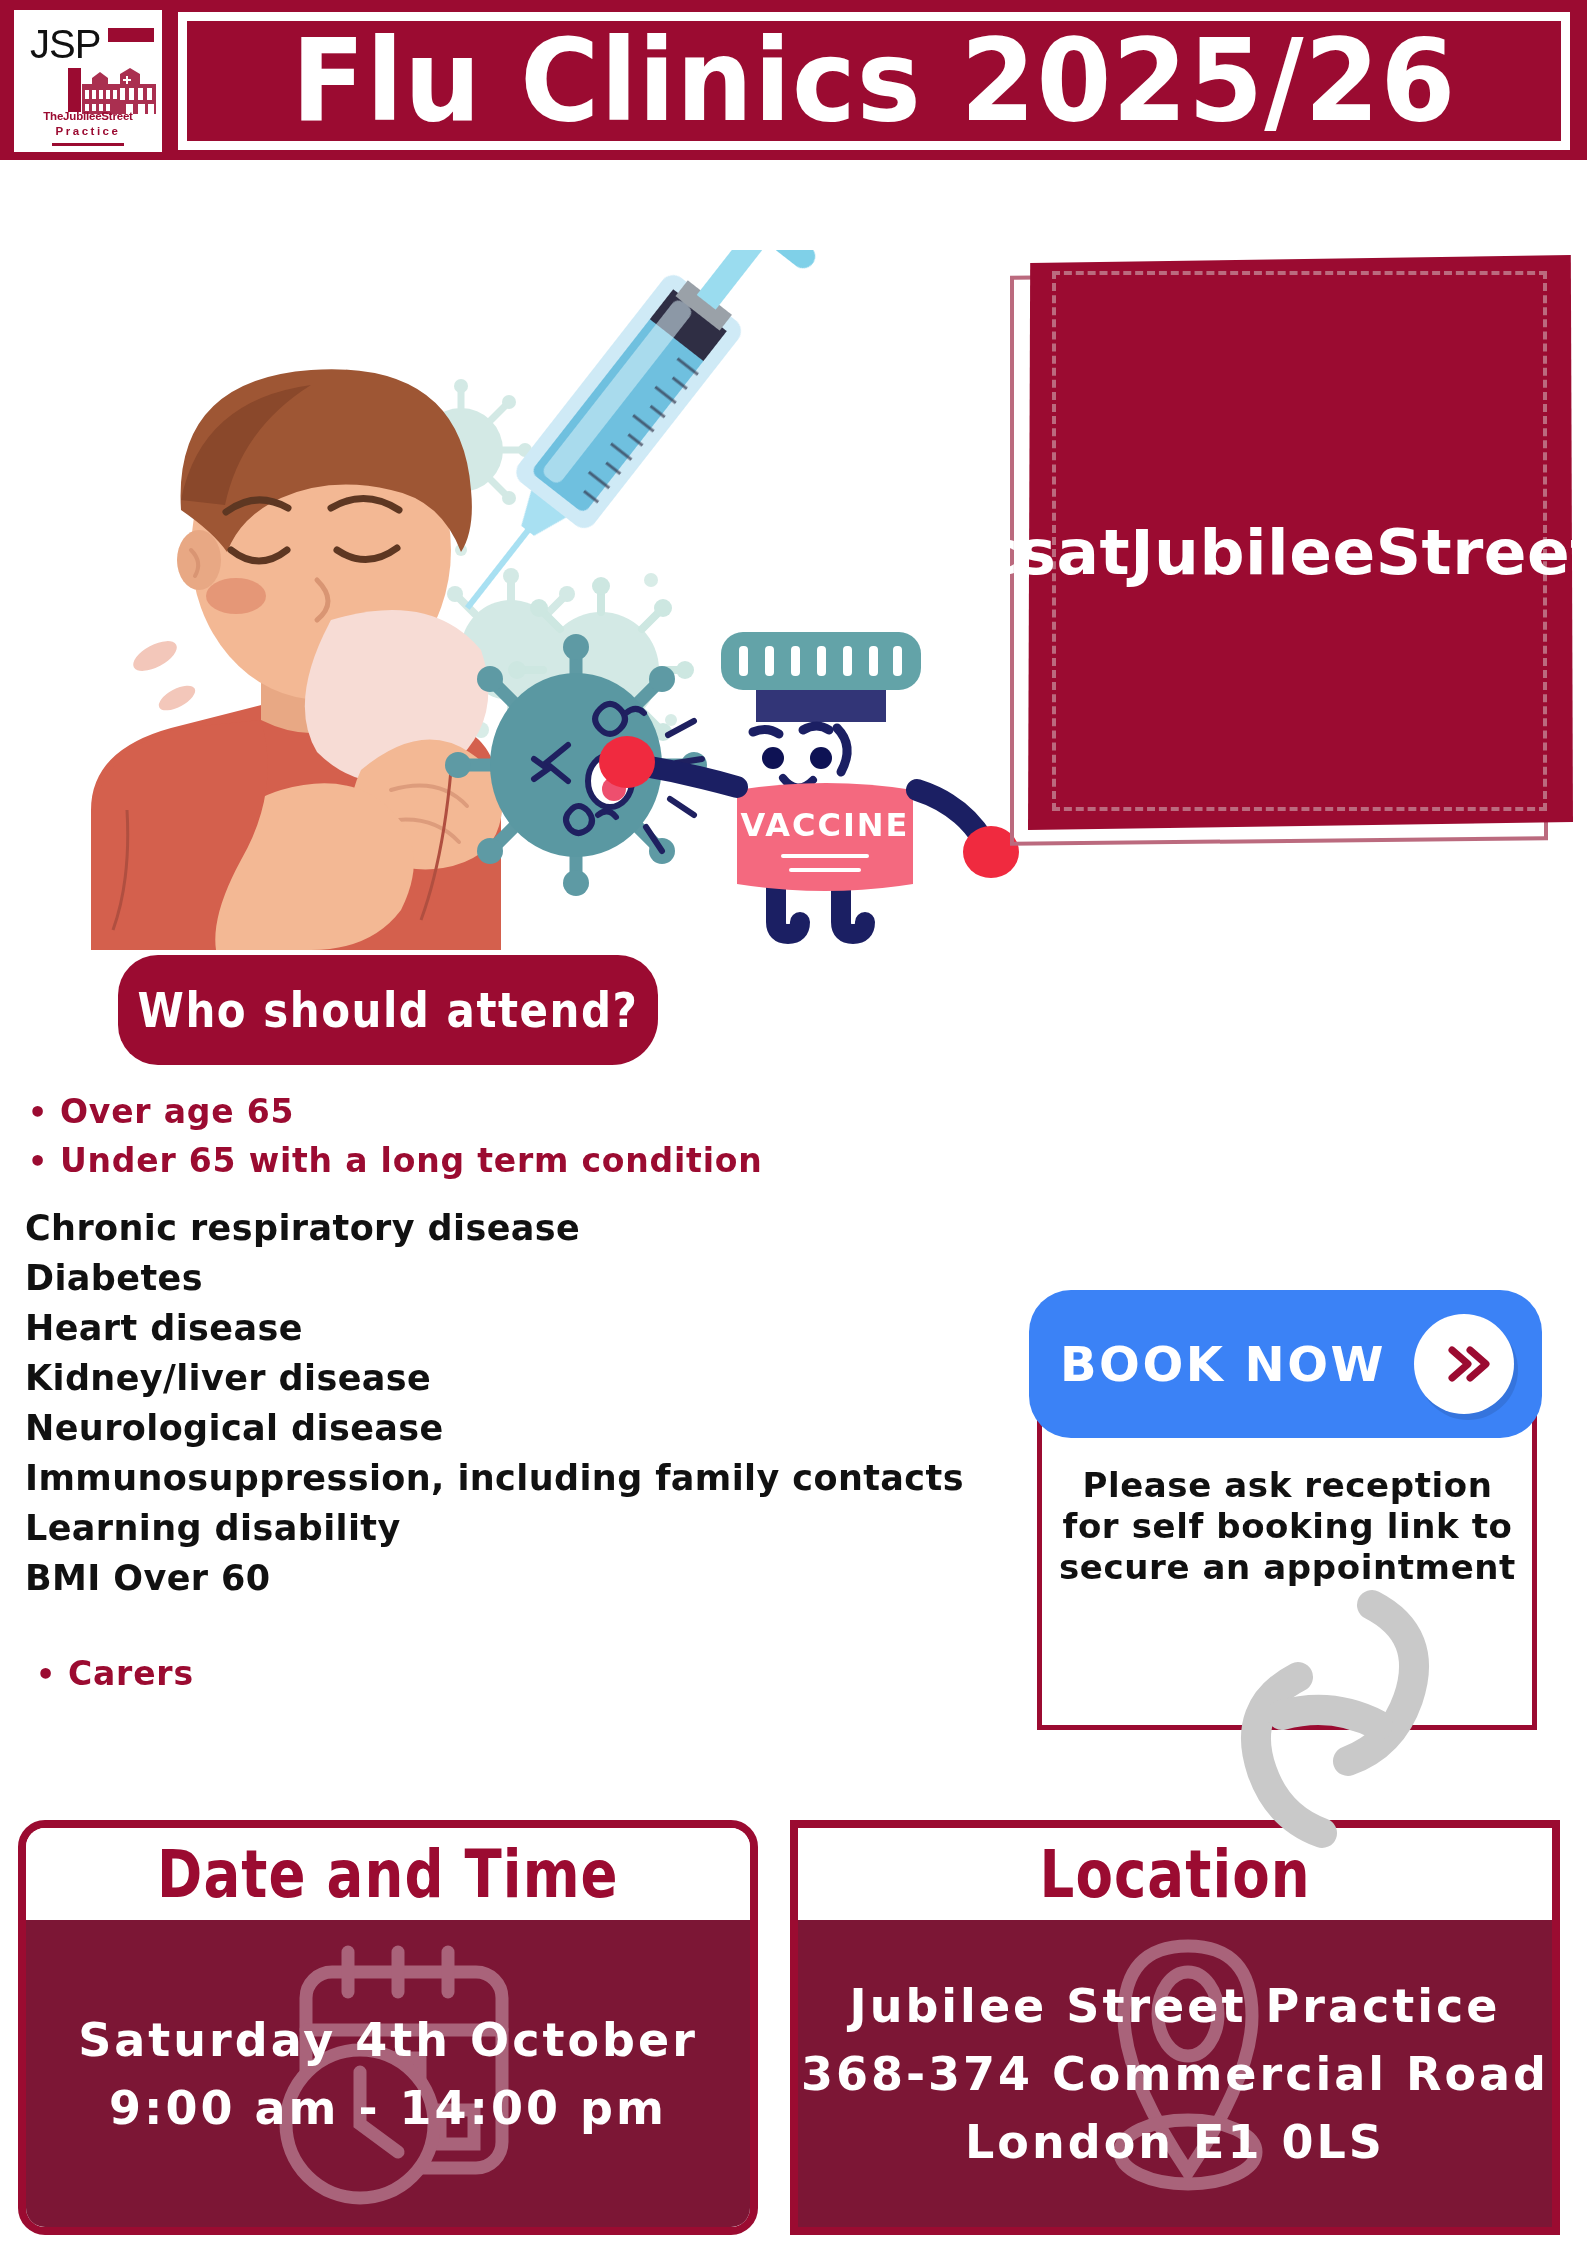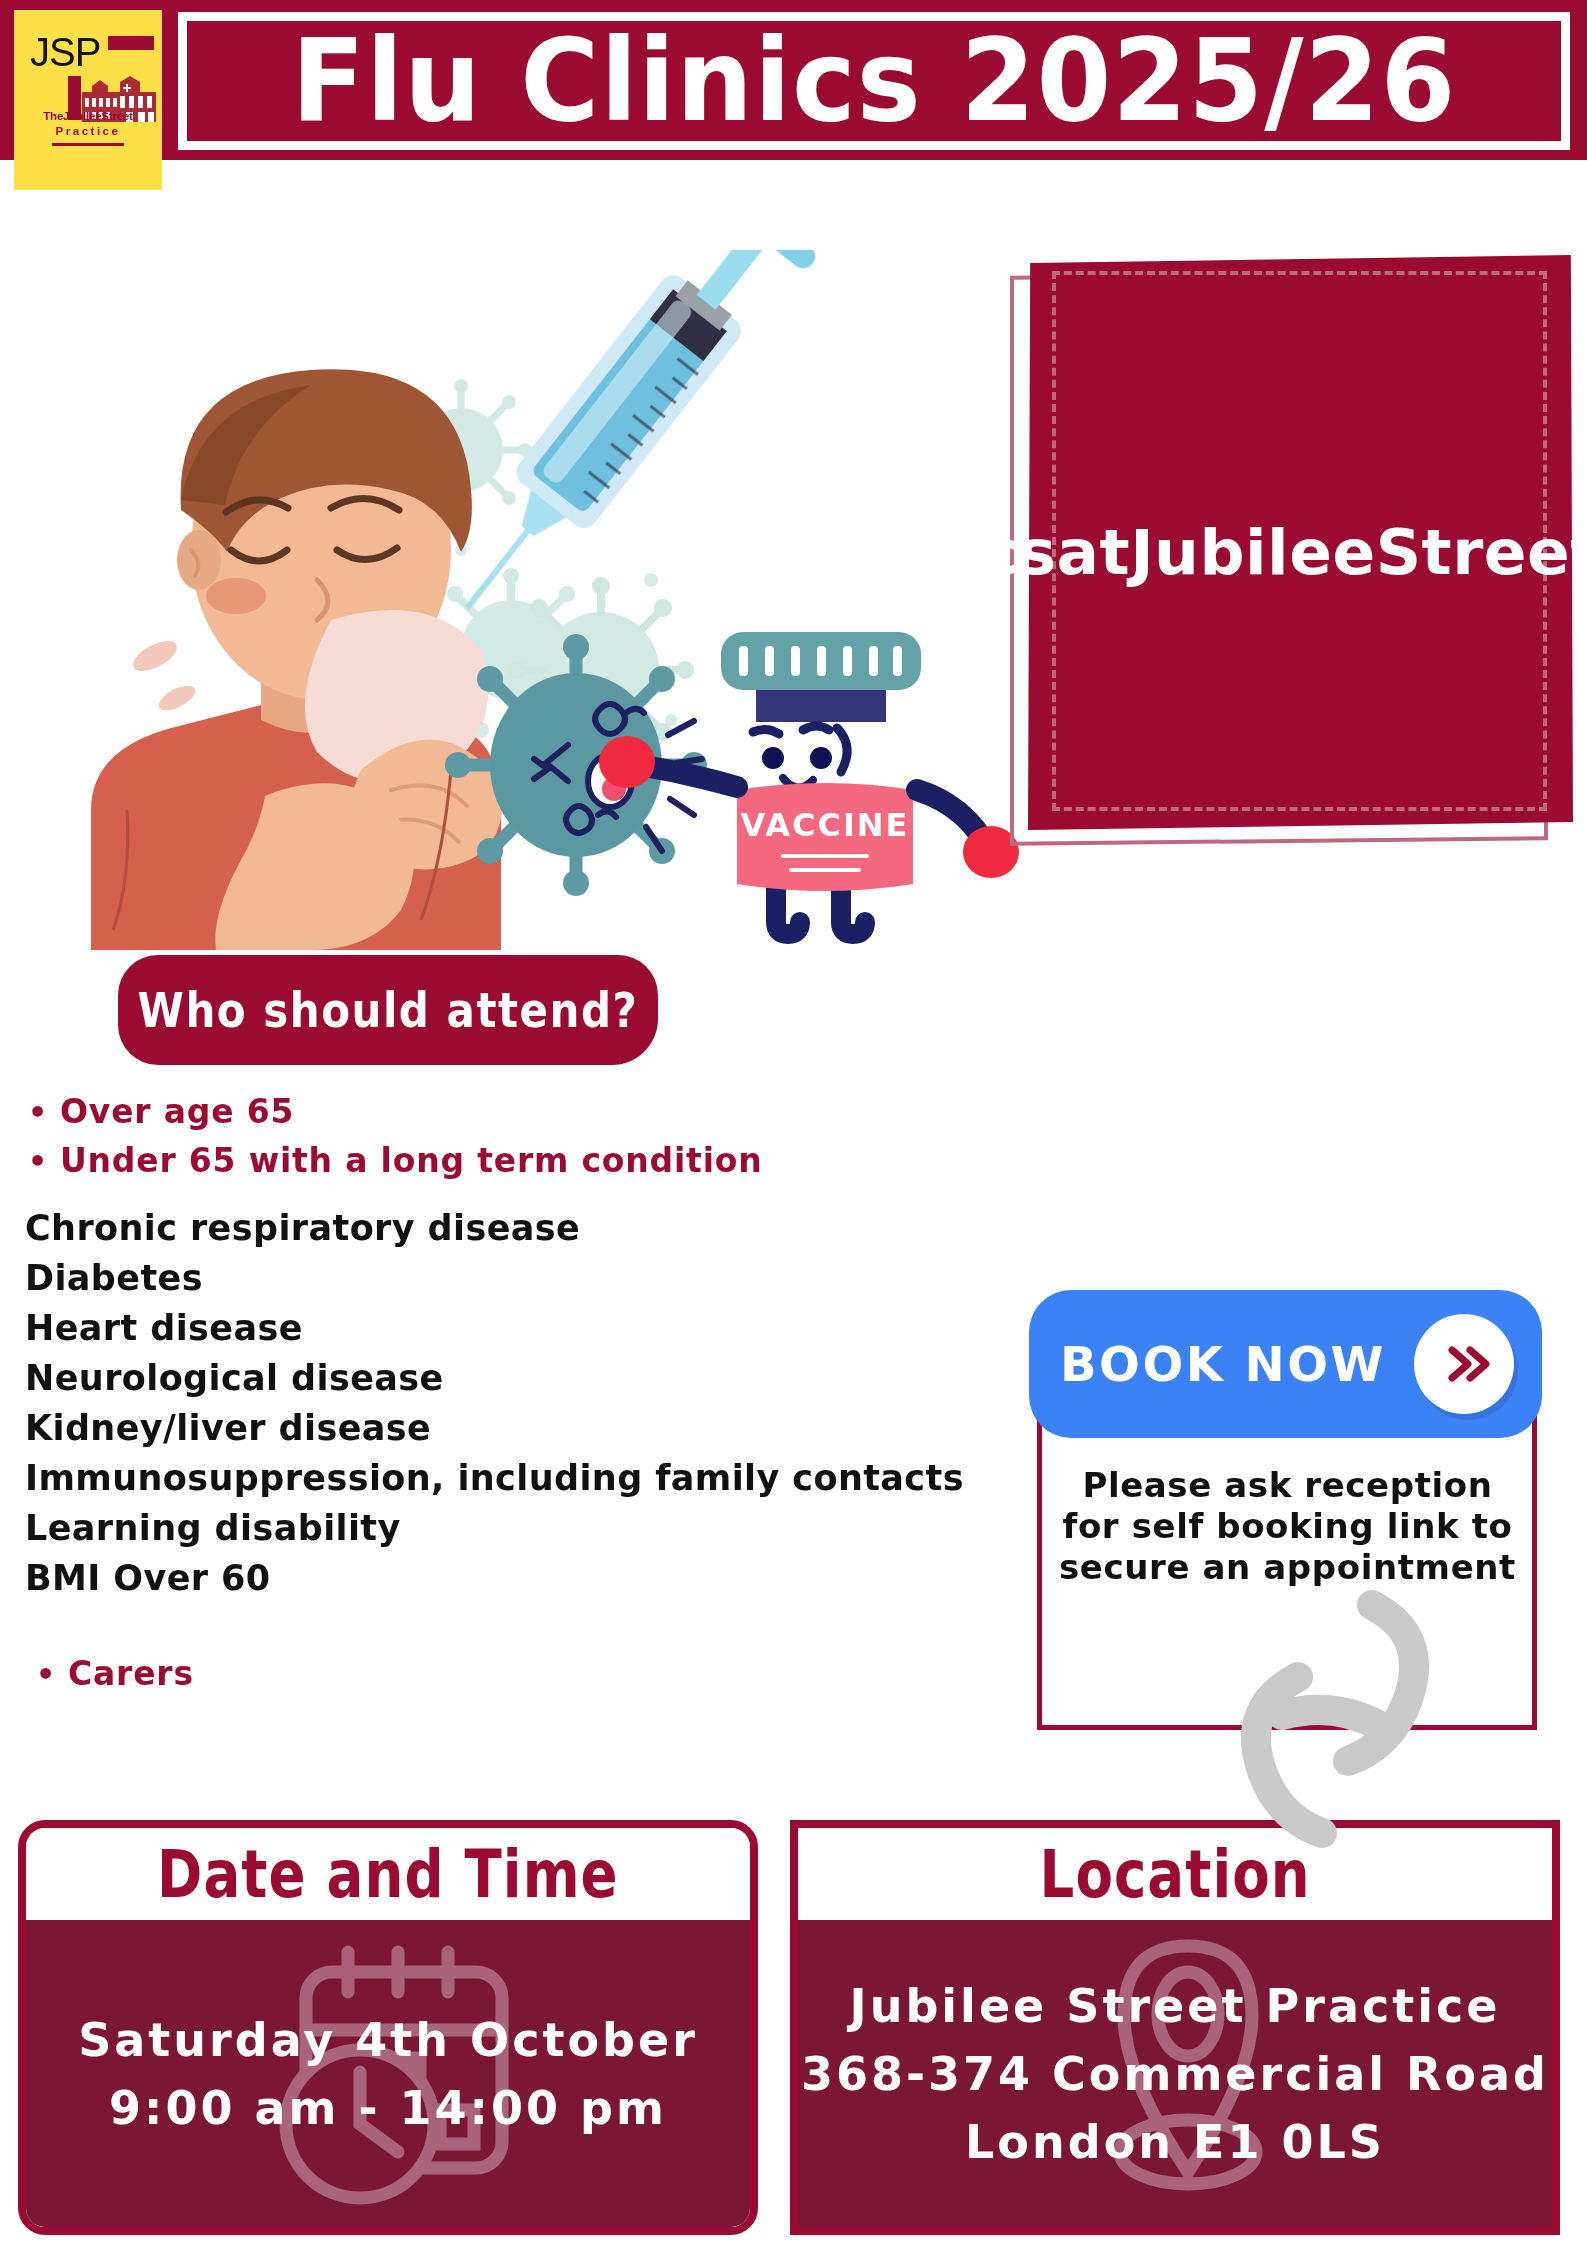--- a/index.html
+++ b/index.html
@@ -16,25 +16,25 @@
   }
 
   
   .header {
     position: absolute; left: 0; top: 0;
     width: 1587px; height: 160px;
     background: #9B0B31;
   }
   .logo-box {
     position: absolute; left: 14px; top: 10px;
-    width: 148px; height: 180px;
-    background: #fde047;
+    width: 148px; height: 142px;
+    background: #ffffff;
     display: flex; flex-direction: column;
     align-items: center; justify-content: flex-start;
-    padding-top: 16px;
+    padding-top: 8px;
   }
   .logo-top {
     position: relative;
     width: 128px; height: 60px;
   }
   .logo-jsp {
     position: absolute; left: 6px; top: 6px;
     font-family: "Liberation Sans", sans-serif;
     font-size: 40px; font-weight: 400; color: #111111;
     letter-spacing: -1px; line-height: 40px;
@@ -624,22 +624,22 @@
     <div class="bullet-row">
       <span class="bullet-dot">•</span>
       <span>Under 65 with a long term condition</span>
     </div>
   </div>
 
   <div class="conditions">
     <div>Chronic respiratory disease</div>
     <div>Diabetes</div>
     <div>Heart disease</div>
+    <div>Kidney/liver disease</div>
     <div>Neurological disease</div>
-    <div>Kidney/liver disease</div>
     <div>Immunosuppression, including family contacts</div>
     <div>Learning disability</div>
     <div>BMI Over 60</div>
   </div>
 
   <div class="carers-row">
     <div class="bullet-row">
       <span class="bullet-dot">•</span>
       <span>Carers</span>
     </div>

